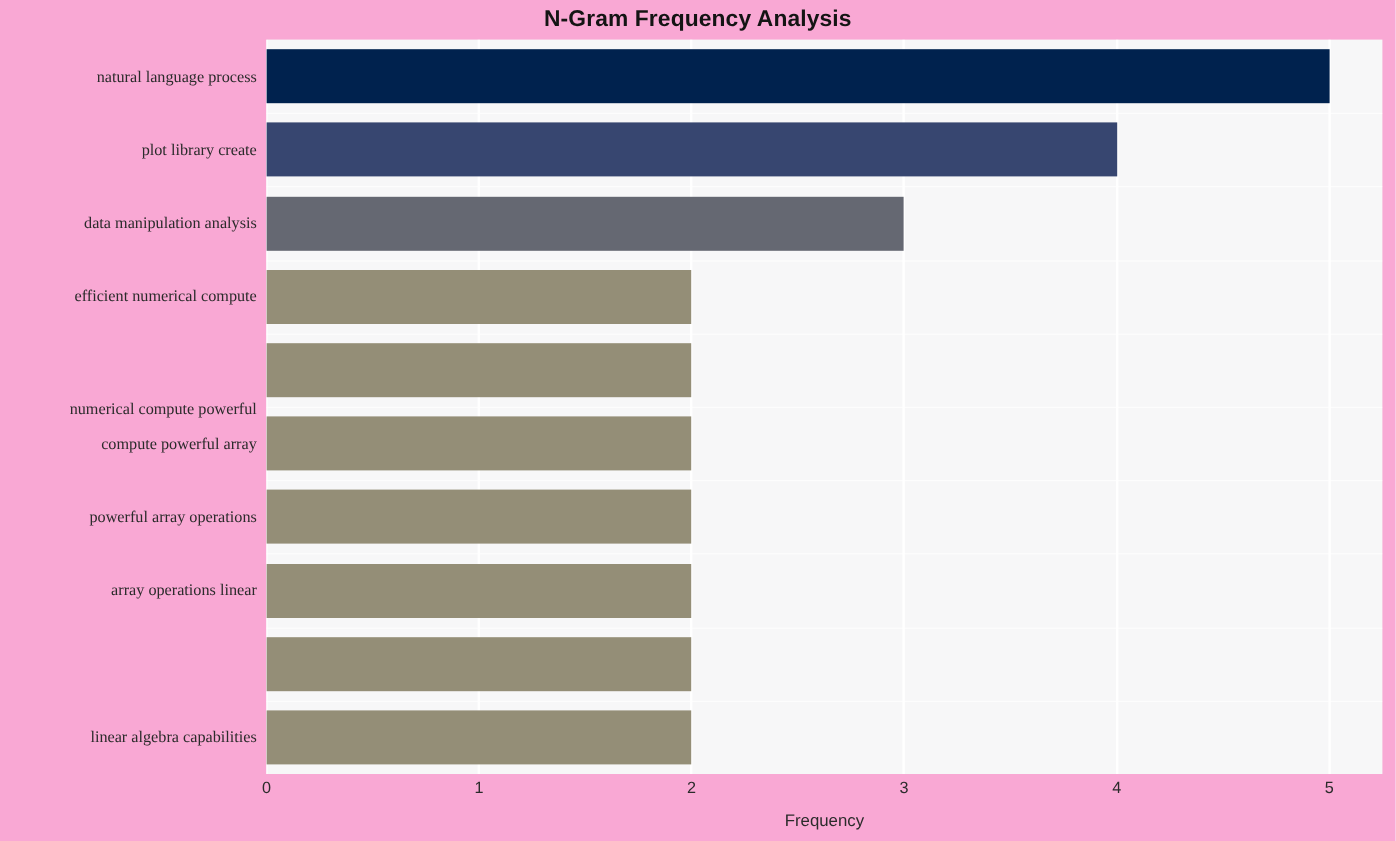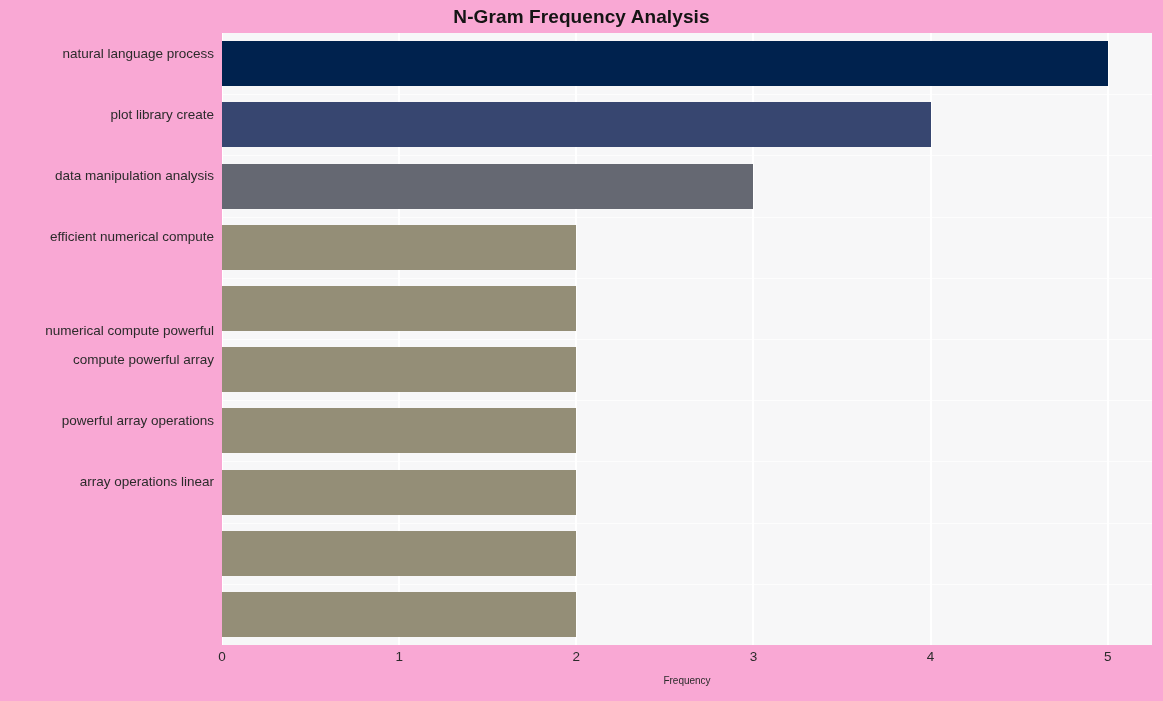--- a/index.html
+++ b/index.html
@@ -67,23 +67,24 @@
   .bar {
     position: absolute;
     left: 0;
     height: 45px;
   }
 
   
   #y-labels {
     position: absolute;
     left: 0;
-    top: 23px;
+    top: 33px;
     width: 214px;
     height: 612px;
+    font-family: Liberation Serif, serif;
   }
   .y-label {
     position: absolute;
     right: 0;
     width: 214px;
     text-align: right;
     font-size: 13.5px;
     color: #2b2b2b;
     line-height: 16px;
     white-space: nowrap;
@@ -108,21 +109,21 @@
     line-height: 16px;
   }
 
   
   #x-axis-title {
     position: absolute;
     left: 222px;
     top: 675px;
     width: 930px;
     text-align: center;
-    font-size: 10px;
+    font-size: 14px;
     color: #2b2b2b;
   }
 </style>
 </head>
 <body>
 
 <div id="figure">
 
   <div id="chart-title">N-Gram Frequency Analysis</div>
 
@@ -156,20 +157,21 @@
 
   <div id="y-labels">
       <div class="y-label" style="top: 22.6px;">natural language process</div>
       <div class="y-label" style="top: 83.8px;">plot library create</div>
       <div class="y-label" style="top: 145px; padding-left: 32px;">data manipulation analysis</div>
       <div class="y-label" style="top: 206.2px;">efficient numerical compute</div>
       <div class="y-label" style="top: 267.4px; margin-top: 33px;">numerical compute powerful</div>
       <div class="y-label" style="top: 328.6px; padding-left: 44px;">compute powerful array</div>
       <div class="y-label" style="top: 389.8px;">powerful array operations</div>
       <div class="y-label" style="top: 451px;">array operations linear</div>
+      <div class="y-label" style="top: 573.4px;">linear algebra capabilities</div>
     </div>
 
   <div id="x-labels">
       <div class="x-label" style="left: 222px;">0</div>
       <div class="x-label" style="left: 399.143px;">1</div>
       <div class="x-label" style="left: 576.286px;">2</div>
       <div class="x-label" style="left: 753.429px;">3</div>
       <div class="x-label" style="left: 930.571px;">4</div>
       <div class="x-label" style="left: 1107.71px;">5</div>
     </div>

